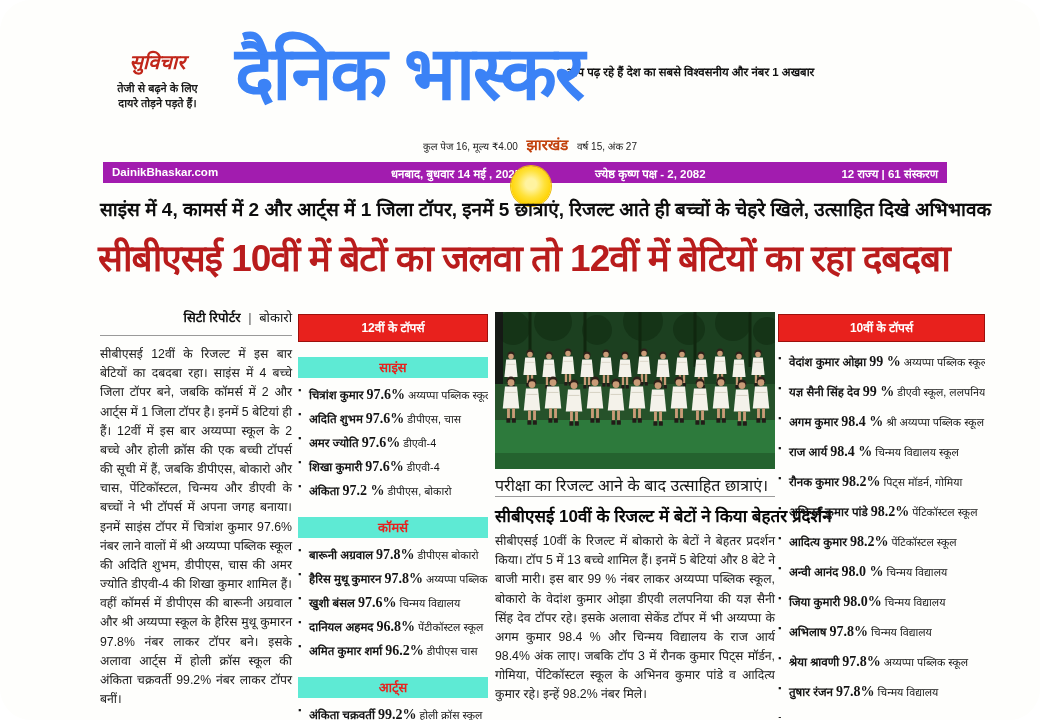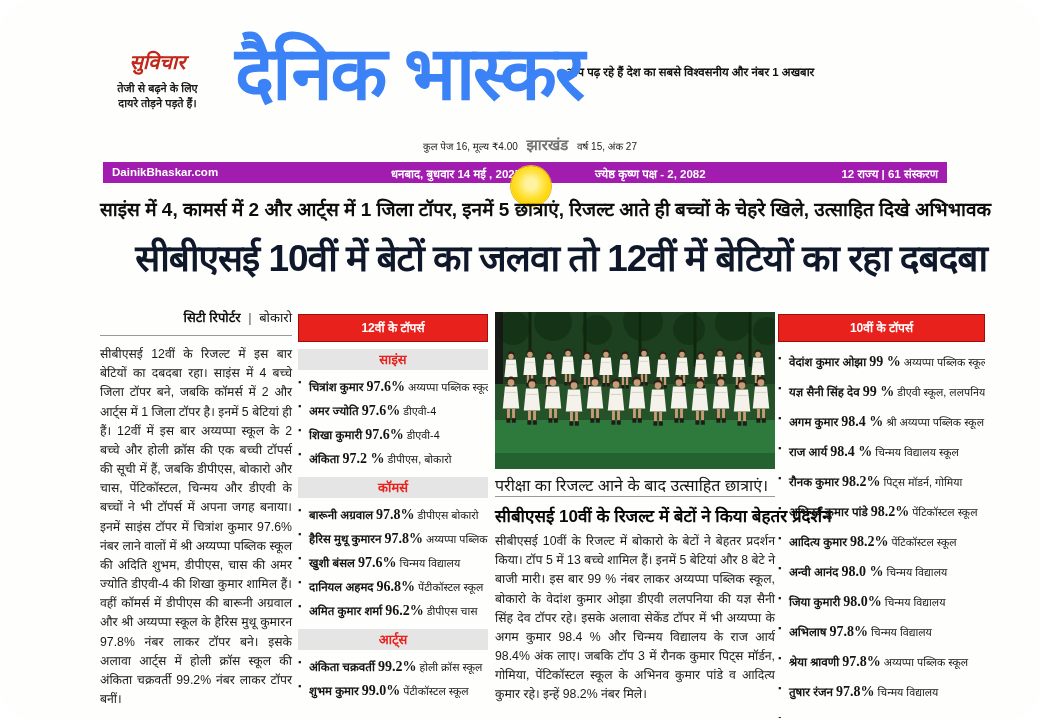--- a/index.html
+++ b/index.html
@@ -16,56 +16,56 @@
     font-weight:bold;font-size:20px;color:#c1261a;margin-bottom:6px;}
   .suvichar-line{font-size:11px;font-weight:bold;line-height:1.35;color:#1c1c1c;}
 
   .logo{position:absolute;left:235px;top:26px;width:590px;margin:0;
     font-size:74px;line-height:1.3;font-weight:700;letter-spacing:-2px;color:#3b82f6;
     white-space:nowrap;}
   .tagline{position:absolute;left:562px;top:64px;width:256px;text-align:center;
     font-size:11.5px;font-weight:bold;color:#111;}
   .edition-line{position:absolute;left:320px;top:134px;width:420px;text-align:center;
     font-size:10px;color:#222;white-space:nowrap;}
-  .edition-line .state{font-size:15px;font-weight:900;margin:0 6px;color:#737373;}
+  .edition-line .state{font-size:15px;font-weight:900;margin:0 6px;color:#c2410c;}
 
   
   .date-bar{position:absolute;left:103px;top:162px;width:844px;height:21px;
     background:#a21caf;color:#fff;font-size:11.5px;font-weight:bold;}
   .date-bar span{position:absolute;top:4px;white-space:nowrap;}
   .db-site{left:9px;}
   .db-date{left:288px;}
   .db-cal{left:492px;}
   .db-ed{right:9px;}
   .sun-icon{position:absolute;left:408px;top:-10px;width:40px;height:40px;border-radius:50%;
     background:radial-gradient(circle at 50% 45%, #fff3a0 0 18%, #ffe23c 45%, #ffd303 70%, #f0ae06 100%);
     box-shadow:0 0 0 1px #e9b90a;}
 
   
   .kicker{position:absolute;left:100px;top:196px;width:850px;font-size:19px;font-weight:800;
     white-space:nowrap;color:#0e0e0e;}
-  .headline{position:absolute;left:98px;top:231px;width:889px;text-align:right;
-    font-size:37px;font-weight:900;letter-spacing:-1px;white-space:nowrap;color:#0f172a;}
+  .headline{position:absolute;left:98px;top:231px;width:889px;text-align:left;
+    font-size:37px;font-weight:900;letter-spacing:-1px;white-space:nowrap;color:#b91c1c;}
 
   
   .col1{position:absolute;left:100px;top:308px;width:192px;}
   .col2{position:absolute;left:298px;top:314px;width:190px;}
   .col3{position:absolute;left:495px;top:312px;width:280px;}
   .col4{position:absolute;left:778px;top:314px;width:207px;}
 
   .byline{text-align:right;font-size:13px;padding-bottom:9px;margin-bottom:9px;
     border-bottom:1px solid #9a9a9a;color:#111;}
   .byline .b-left{font-weight:bold;}
   .byline .b-sep{margin:0 4px;color:#555;}
   .body-text{font-size:12.3px;line-height:1.56;text-align:justify;color:#1a1a1a;}
 
   .box-title{background:#e8211d;border:1px solid #9c100c;color:#fff;text-align:center;
     font-size:12px;font-weight:900;padding:4px 0 5px;}
-  .sec-head{background:#e5e5e5;color:#e8211d;font-weight:900;font-size:13px;text-align:center;
-    padding:1px 0 2px;margin:7px 0 3px;}
+  .sec-head{background:#5eead4;color:#e8211d;font-weight:900;font-size:13px;text-align:center;
+    padding:1px 0 2px;margin:15px 0 3px;}
   ul.toppers{list-style:none;margin:4px 0 0;padding:0;}
   ul.toppers li{position:relative;padding:3px 0 3px 11px;white-space:nowrap;overflow:hidden;}
   ul.toppers li::before{content:"▪";position:absolute;left:0;top:3px;font-size:9px;color:#111;}
   .t-name{font-weight:bold;font-size:11.6px;}
   .t-score{font-family:"Liberation Serif","DejaVu Serif",serif;font-weight:bold;
     font-size:14px;margin:0 3px;}
   .t-school{font-size:10.8px;}
   .col4 ul.toppers li{padding:6px 0 6px 11px;}
   .col4 ul.toppers li::before{top:7px;}
 
@@ -116,20 +116,21 @@
 
   <div class="col2">
     <div class="box-title">12वीं के टॉपर्स</div>
 
     <div>
       <div class="sec-head">साइंस</div>
       <ul class="toppers">
 
           <li><span class="t-name">चित्रांश कुमार</span><span class="t-score">97.6%</span><span class="t-school">अय्यप्पा पब्लिक स्कूल</span></li>
 
+          <li><span class="t-name">अदिति शुभम</span><span class="t-score">97.6%</span><span class="t-school">डीपीएस, चास</span></li>
 
           <li><span class="t-name">अमर ज्योति</span><span class="t-score">97.6%</span><span class="t-school">डीएवी-4</span></li>
 
           <li><span class="t-name">शिखा कुमारी</span><span class="t-score">97.6%</span><span class="t-school">डीएवी-4</span></li>
 
           <li><span class="t-name">अंकिता</span><span class="t-score">97.2 %</span><span class="t-school">डीपीएस, बोकारो</span></li>
         </ul>
     </div>
 
     <div>

